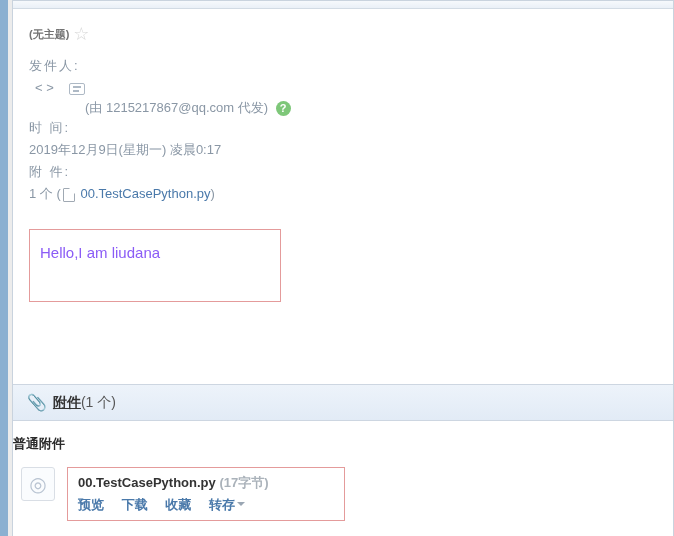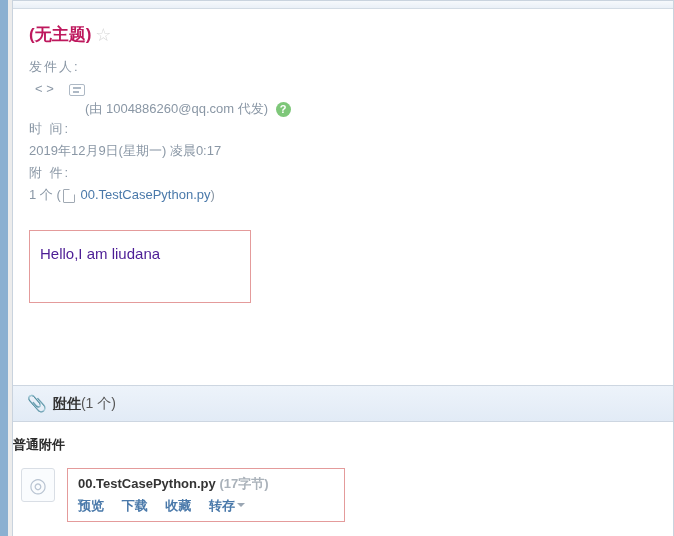--- a/index.html
+++ b/index.html
@@ -32,23 +32,23 @@
     }
     .header-section {
       padding: 14px 16px 12px 16px;
     }
     .subject-line {
       display: flex;
       align-items: center;
       margin-bottom: 10px;
     }
     .subject {
-      font-size: 17px;
-      font-weight: bold;
-      color: #be185d;
+      font-size: 11px;
+      font-weight: bold;
+      color: #737373;
       text-align: right;
     }
     .star {
       margin-left: 4px;
       color: #d6d6d6;
       font-size: 18px;
       cursor: pointer;
     }
     .meta-row {
       display: flex;
@@ -123,23 +123,23 @@
       right: -1px; top: -1px;
       border: 3px solid transparent;
       border-top-color: #fff;
       border-right-color: #fff;
     }
     .body-area {
       padding: 12px 16px;
     }
     .body-box {
       border: 1px solid #e49b9b;
-      width: 222px;
+      width: 252px;
       padding: 14px 10px 40px 10px;
-      color: #4c1d95;
+      color: #8b5cf6;
       font-size: 15px;
     }
     .attach-section {
       margin-top: 70px;
       border-top: 1px solid #cdd6e1;
     }
     .attach-header {
       background: linear-gradient(#edf3fa, #e2ebf6);
       border-bottom: 1px solid #cdd6e1;
       padding: 8px 14px;
@@ -230,21 +230,21 @@
     </div>
 
     <div class="meta-row">
       <span class="meta-label">发件人:</span>
       <span class="meta-val">
         <span class="sender-angle">&lt;  &gt;</span>
         <span class="contact-icon"></span>
       </span>
     </div>
     <div class="sub-row">
-      <span>(由 </span><span>1004886260@qq.com</span><span> 代发)</span>
+      <span>(由 </span><span>1215217867@qq.com</span><span> 代发)</span>
       <span class="help-circle">?</span>
     </div>
 
     <div class="meta-row">
       <span class="meta-label">时    间:</span>
       <span class="meta-val">2019年12月9日(星期一) 凌晨0:17</span>
     </div>
 
     <div class="meta-row">
       <span class="meta-label">附    件:</span>

